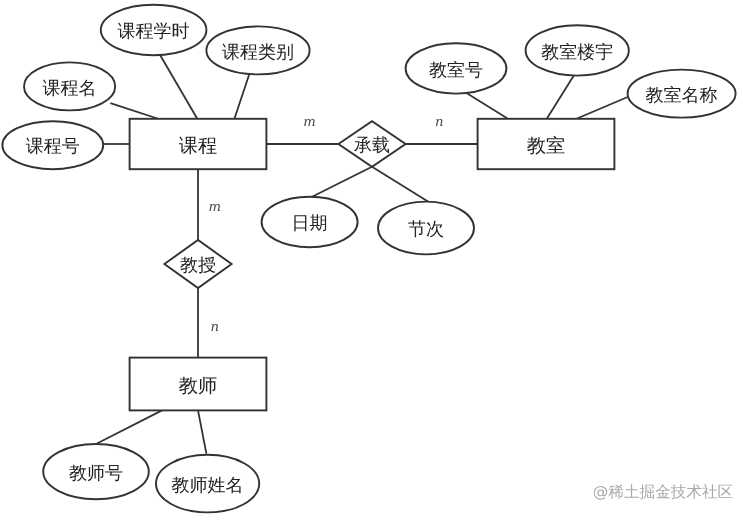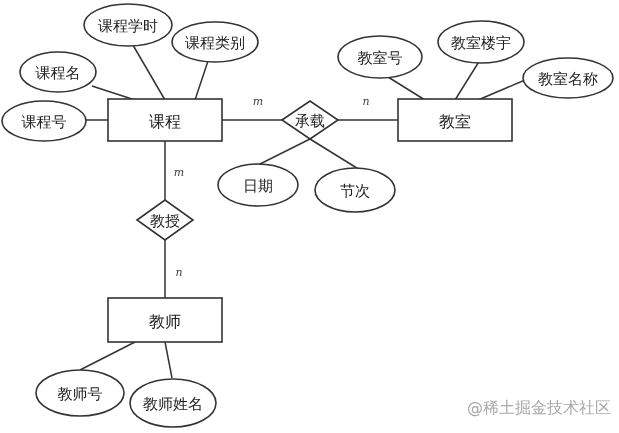--- a/index.html
+++ b/index.html
@@ -4,21 +4,21 @@
   <style>
     html, body { margin:0; padding:0; background:#ffffff; }
     body { width:619px; height:433px; position:relative; overflow:hidden;
            font-family:"DejaVu Sans", sans-serif; }
     svg { position:absolute; left:0; top:0; }
     .shape { fill:#ffffff; stroke:#333333; stroke-width:1.6; }
     .line { stroke:#333333; stroke-width:1.5; fill:none; }
     .label { font-family:"DejaVu Sans", sans-serif; font-size:15px; fill:#222222; text-anchor:middle; dominant-baseline:central; }
     .entity-label { font-size:16px; }
     .card { font-family:"DejaVu Serif", serif; font-style:italic; font-size:11px; fill:#444444; text-anchor:middle; }
-    .watermark { position:absolute; right:8px; bottom:14px; font-size:16px; color:#a8a8a8;
+    .watermark { position:absolute; right:8px; bottom:14px; font-size:13px; color:#a8a8a8;
                  font-family:"DejaVu Sans", sans-serif; }
   </style>
 </head>
 <body>
 
 <svg width="619" height="433" viewBox="0 0 619 433">
 
   <g>
 
     <line class="line" x1="85" y1="120" x2="108" y2="120"></line>

